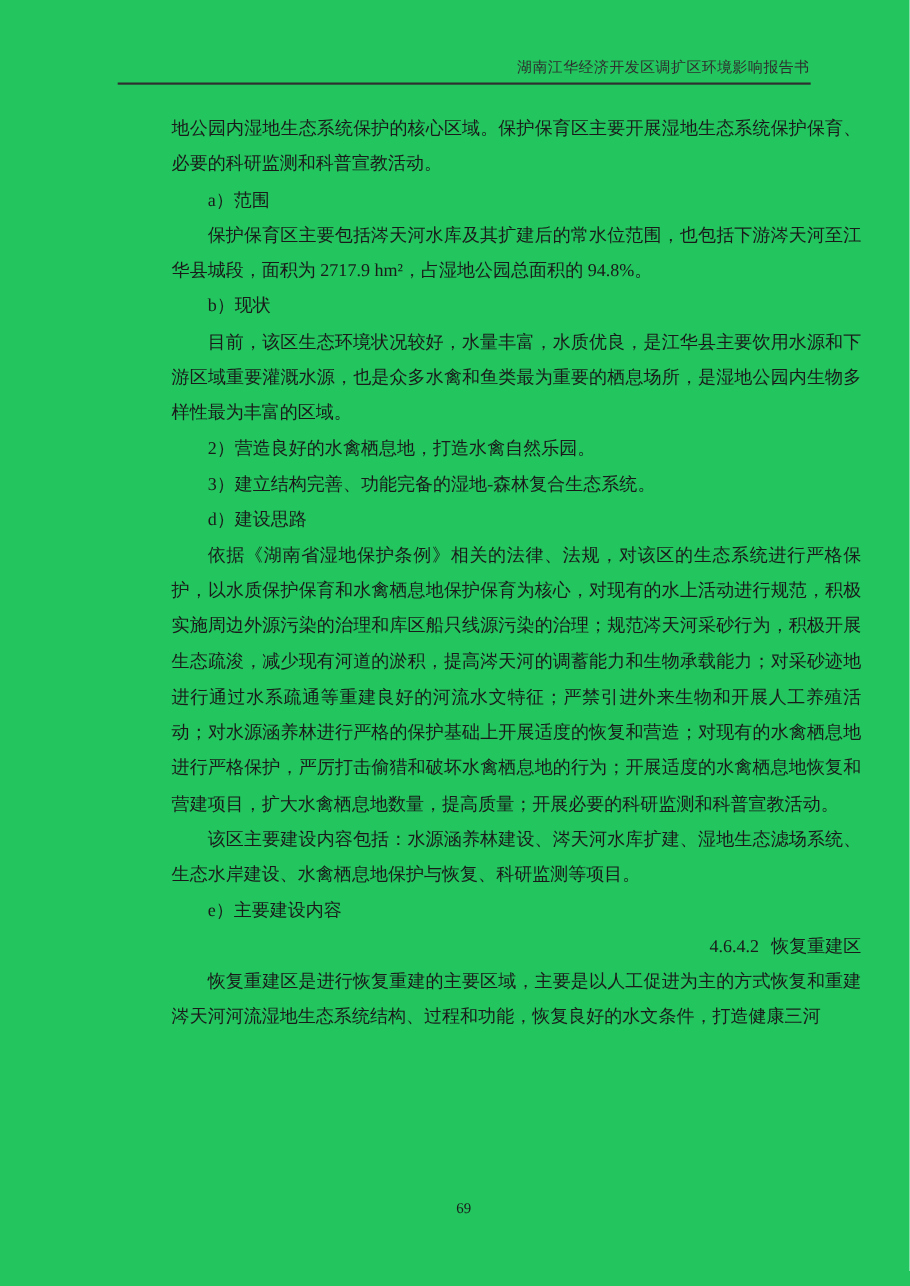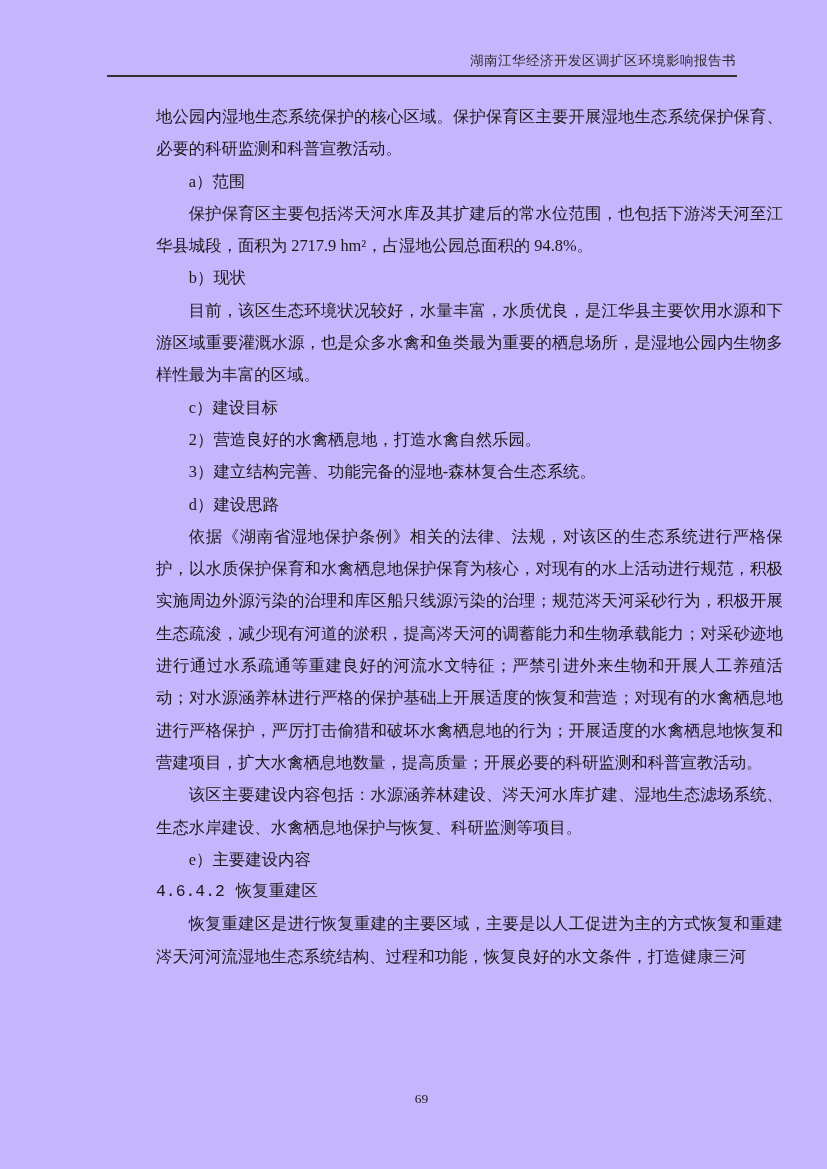--- a/index.html
+++ b/index.html
@@ -4,21 +4,21 @@
 <style>
   html, body {
     margin: 0;
     padding: 0;
     background: #ffffff;
   }
   .page {
     position: relative;
     width: 827px;
     height: 1169px;
-    background: #c4b5fd;
+    background: #22c55e;
     overflow: hidden;
     font-family: "Liberation Serif", "DejaVu Serif", serif;
     color: #1a1a1a;
   }
   .page-header {
     position: absolute;
     top: 52px;
     left: 108px;
     width: 628px;
     text-align: right;
@@ -50,22 +50,21 @@
     padding: 0;
   }
   .para.ind {
     text-indent: 2em;
   }
   .para.cont {
     text-indent: 0;
   }
   .heading {
     text-indent: 0;
-    text-align: left;
-    font-family: Liberation Mono, monospace;
+    text-align: right;
   }
   .heading .num {
     margin-right: 11px;
   }
   .page-footer {
     position: absolute;
     top: 1091px;
     left: 108px;
     width: 627px;
     text-align: center;
@@ -83,21 +82,20 @@
   </div>
 
   <div class="header-rule"></div>
 
   <div class="doc-body">
     <p class="para cont">地公园内湿地生态系统保护的核心区域。保护保育区主要开展湿地生态系统保护保育、必要的科研监测和科普宣教活动。</p>
     <p class="para ind">a）范围</p>
     <p class="para ind">保护保育区主要包括涔天河水库及其扩建后的常水位范围，也包括下游涔天河至江华县城段，面积为 2717.9 hm²，占湿地公园总面积的 94.8%。</p>
     <p class="para ind">b）现状</p>
     <p class="para ind">目前，该区生态环境状况较好，水量丰富，水质优良，是江华县主要饮用水源和下游区域重要灌溉水源，也是众多水禽和鱼类最为重要的栖息场所，是湿地公园内生物多样性最为丰富的区域。</p>
-    <p class="para ind">c）建设目标</p>
     <p class="para ind">2）营造良好的水禽栖息地，打造水禽自然乐园。</p>
     <p class="para ind">3）建立结构完善、功能完备的湿地-森林复合生态系统。</p>
     <p class="para ind">d）建设思路</p>
     <p class="para ind">依据《湖南省湿地保护条例》相关的法律、法规，对该区的生态系统进行严格保护，以水质保护保育和水禽栖息地保护保育为核心，对现有的水上活动进行规范，积极实施周边外源污染的治理和库区船只线源污染的治理；规范涔天河采砂行为，积极开展生态疏浚，减少现有河道的淤积，提高涔天河的调蓄能力和生物承载能力；对采砂迹地进行通过水系疏通等重建良好的河流水文特征；严禁引进外来生物和开展人工养殖活动；对水源涵养林进行严格的保护基础上开展适度的恢复和营造；对现有的水禽栖息地进行严格保护，严厉打击偷猎和破坏水禽栖息地的行为；开展适度的水禽栖息地恢复和营建项目，扩大水禽栖息地数量，提高质量；开展必要的科研监测和科普宣教活动。</p>
     <p class="para ind">该区主要建设内容包括：水源涵养林建设、涔天河水库扩建、湿地生态滤场系统、生态水岸建设、水禽栖息地保护与恢复、科研监测等项目。</p>
     <p class="para ind">e）主要建设内容</p>
     <p class="para heading">
       <span class="num">4.6.4.2</span><span>恢复重建区</span>
     </p>
     <p class="para ind">恢复重建区是进行恢复重建的主要区域，主要是以人工促进为主的方式恢复和重建涔天河河流湿地生态系统结构、过程和功能，恢复良好的水文条件，打造健康三河</p>

